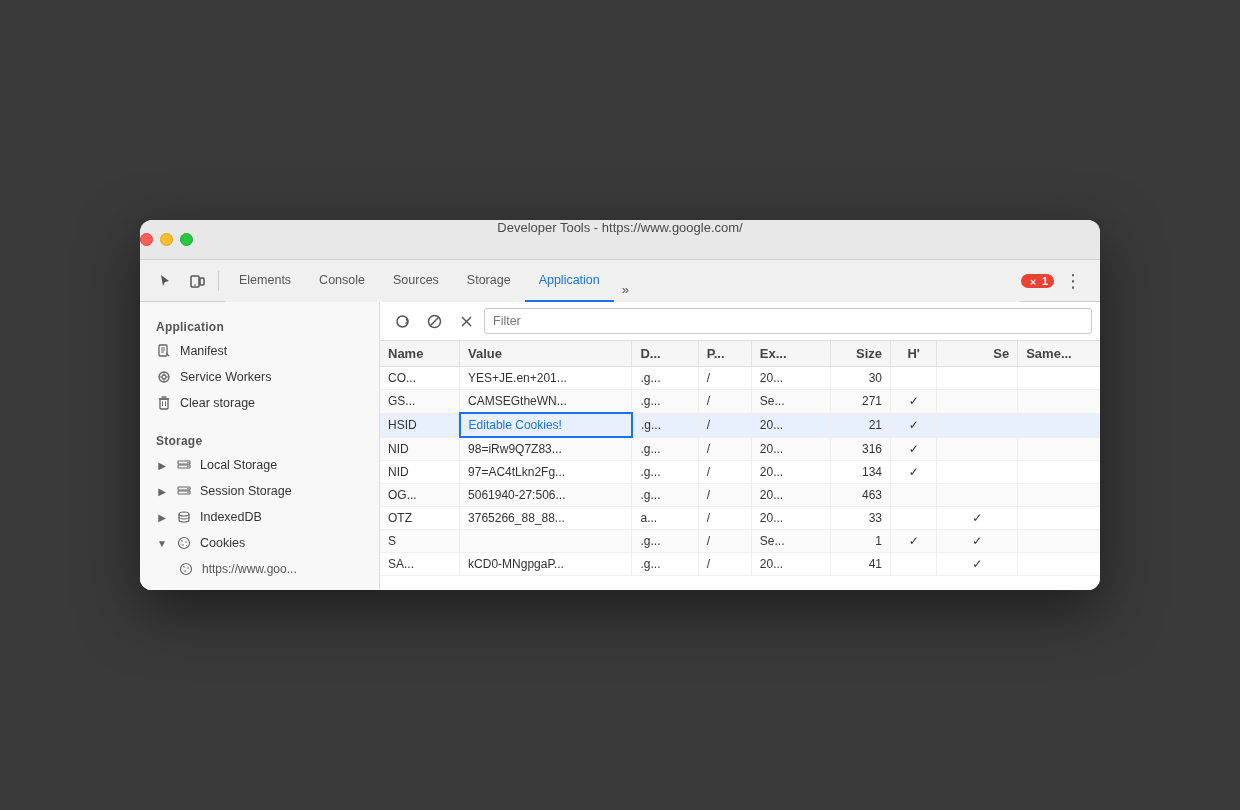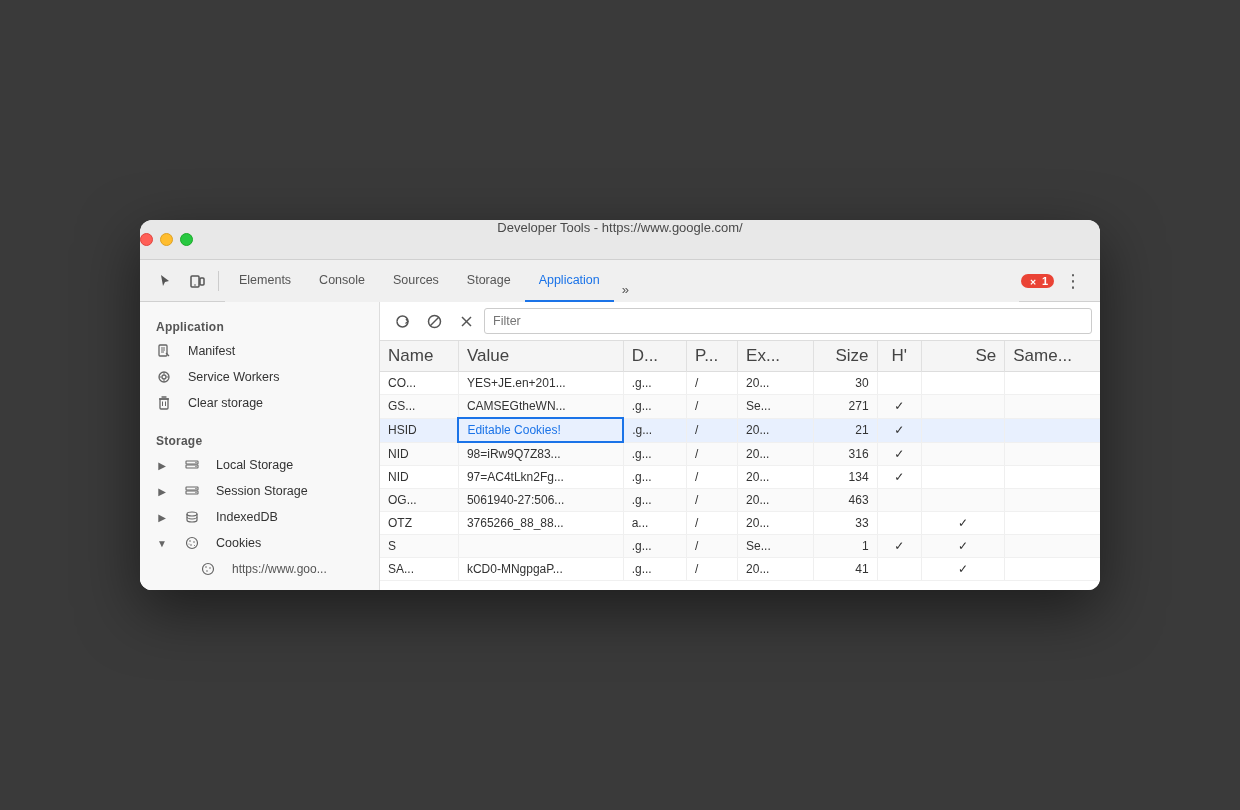--- a/index.html
+++ b/index.html
@@ -148,21 +148,21 @@
       padding: 10px 16px 4px 16px;
       letter-spacing: 0.02em;
     }
     .sidebar-item {
       display: flex;
       align-items: center;
       padding: 5px 16px;
       font-size: 12.5px;
       color: #333;
       cursor: pointer;
-      gap: 16px;
+      gap: 8px;
     }
     .sidebar-item .icon {
       width: 16px;
       height: 16px;
       display: flex;
       align-items: center;
       justify-content: center;
       font-size: 13px;
       flex-shrink: 0;
       color: #666;
@@ -228,25 +228,25 @@
       border-collapse: collapse;
       font-size: 12px;
     }
     thead tr {
       background: #f5f5f5;
       border-bottom: 1px solid #ddd;
     }
     th {
       text-align: left;
       padding: 5px 8px;
-      font-weight: 400;
+      font-weight: 700;
       color: #444;
       border-right: 1px solid #e0e0e0;
       white-space: nowrap;
-      font-size: 17px;
+      font-size: 13px;
       user-select: none;
       cursor: default;
     }
     th:last-child { border-right: none; }
     td {
       padding: 4px 8px;
       border-right: 1px solid #efefef;
       border-bottom: 1px solid #f0f0f0;
       color: #333;
       font-size: 12px;
@@ -426,21 +426,21 @@
             <circle cx="5" cy="5" r="0.8" fill="#666"></circle>
             <circle cx="9" cy="6" r="0.8" fill="#666"></circle>
             <circle cx="6" cy="9" r="0.8" fill="#666"></circle>
             <circle cx="4" cy="8" r="0.5" fill="#666"></circle>
             <circle cx="9.5" cy="9.5" r="0.5" fill="#666"></circle>
           </svg>
         </span>
         <span>Cookies</span>
       </div>
 
-      <div class="sidebar-item cookie-sub" style="padding-left:60px;">
+      <div class="sidebar-item cookie-sub" style="padding-left:38px;">
         <span class="icon">
           <svg width="14" height="14" viewBox="0 0 14 14" fill="none">
             <circle cx="7" cy="7" r="5.5" stroke="#666" stroke-width="1.2" fill="none"></circle>
             <circle cx="5" cy="5" r="0.8" fill="#666"></circle>
             <circle cx="9" cy="6" r="0.8" fill="#666"></circle>
             <circle cx="6" cy="9" r="0.8" fill="#666"></circle>
           </svg>
         </span>
         <span style="font-size:12px; color:#555;">https://www.goo...</span>
       </div>

